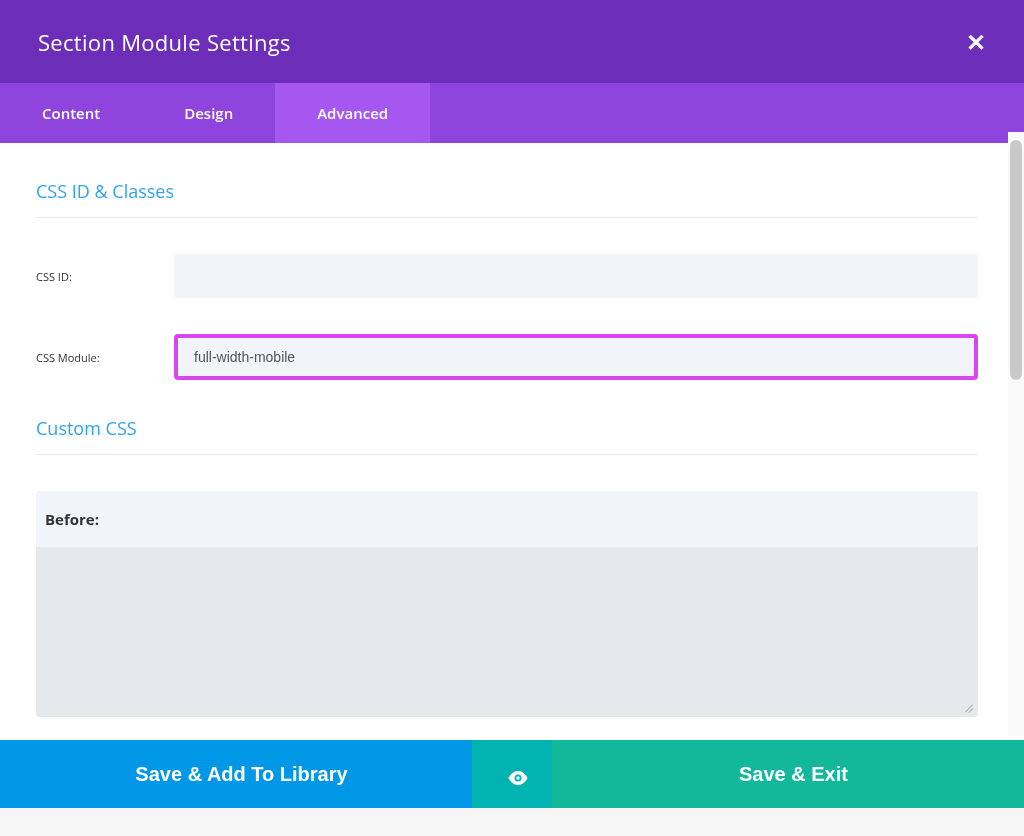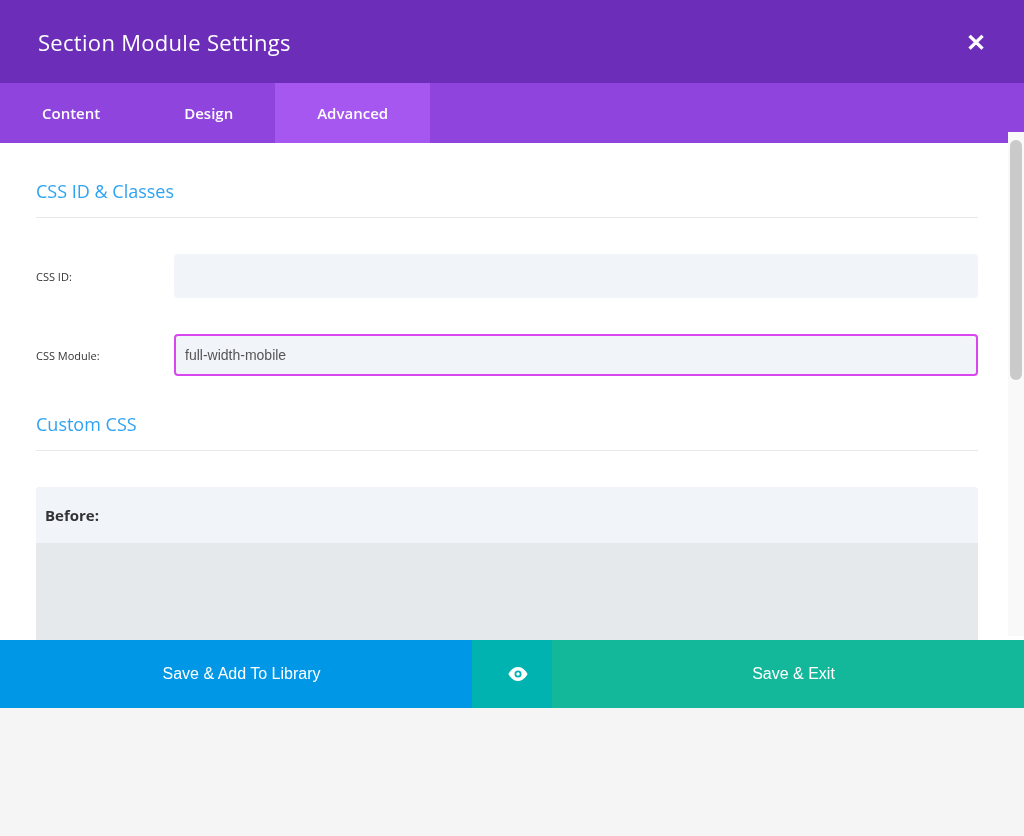--- a/index.html
+++ b/index.html
@@ -9,21 +9,21 @@
     }
     body {
       font-family: 'Open Sans', -apple-system, BlinkMacSystemFont, 'Segoe UI', Roboto, Arial, sans-serif;
       background: #f5f5f5;
       width: 1024px;
       height: 836px;
       overflow: hidden;
     }
     .modal {
       width: 1024px;
-      height: 708px;
+      height: 808px;
       background: white;
       display: flex;
       flex-direction: column;
       position: relative;
     }
     .header {
       background: #6c2eb9;
       color: white;
       padding: 25px 30px 25px 38px;
       display: flex;
@@ -91,22 +91,22 @@
       width: 100%;
       padding: 14px 16px;
       font-size: 14px;
       color: #555;
       background: #f1f5f9;
       border: none;
       border-radius: 4px;
       outline: none;
     }
     .form-input.highlighted {
-      border: 2px solid #d946ef;
-      padding: 11px 9px;
+      border: 4px solid #d946ef;
+      padding: 11px 16px;
     }
     .section-title.second {
       margin-top: 8px;
     }
     .css-block {
       background: #e5e9ec;
       border-radius: 4px;
       overflow: hidden;
     }
     .css-block-header {
@@ -150,22 +150,22 @@
     }
     .footer {
       display: flex;
       height: 68px;
     }
     .footer-btn {
       display: flex;
       align-items: center;
       justify-content: center;
       color: white;
-      font-size: 16px;
-      font-weight: 400;
+      font-size: 20px;
+      font-weight: 700;
       cursor: pointer;
       border: none;
       padding-left: 11px;
     }
     .btn-library {
       background: #0097e6;
       flex: 1;
     }
     .btn-preview {
       background: #00b3b0;

